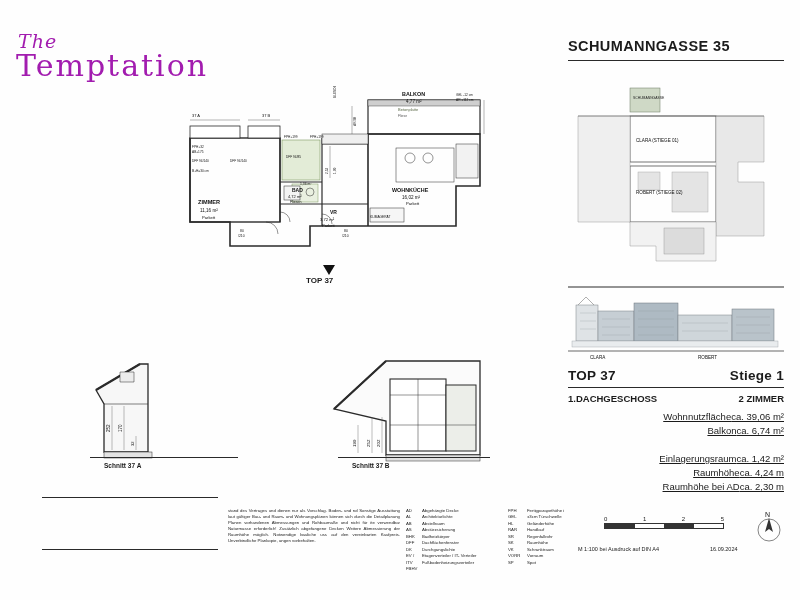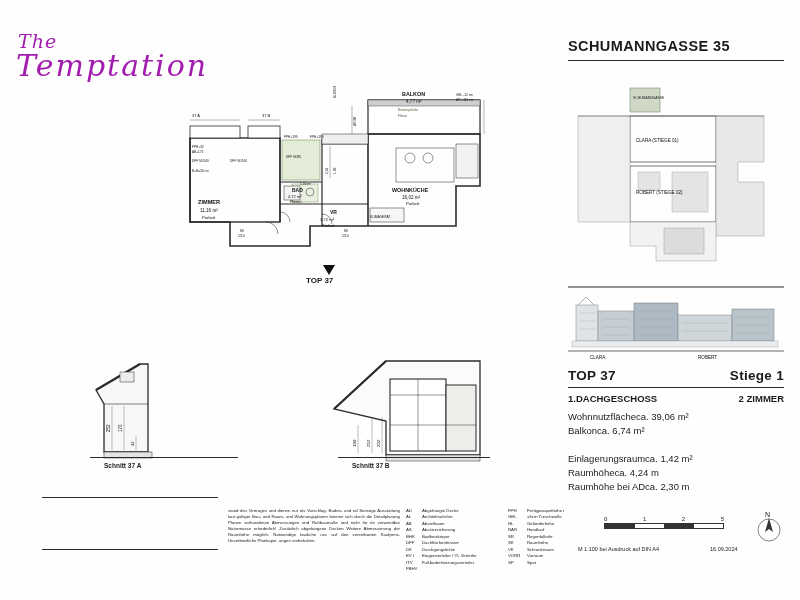--- a/index.html
+++ b/index.html
@@ -25,21 +25,20 @@
   }
   .brand .b1 {
     font-family: "DejaVu Serif", serif;
     font-style: italic;
     font-size: 19px;
     letter-spacing: 1px;
     margin-left: 2px;
   }
   .brand .b2 {
     font-family: "DejaVu Serif", serif;
-    font-style: italic;
     font-size: 30px;
     letter-spacing: 2px;
     margin-top: -4px;
   }
 
   
   .hdr {
     position: absolute; left: 568px; top: 38px; width: 216px;
   }
   .hdr .addr {
@@ -62,21 +61,21 @@
   .info { position: absolute; left: 568px; top: 368px; width: 216px; font-size: 9px; }
   .info .rowtop {
     display: flex; justify-content: space-between; align-items: baseline;
     font-size: 13.5px; font-weight: bold; letter-spacing: .3px;
   }
   .info .rule { border-bottom: 1px solid #2a2a2a; margin: 4px 0 5px; }
   .info .row2 {
     display: flex; justify-content: space-between; font-size: 9.5px; font-weight: bold;
     margin-bottom: 7px;
   }
-  .info .line { display: flex; justify-content: flex-start; font-size: 9.5px; margin-bottom: 3px; }
+  .info .line { display: flex; justify-content: flex-end; font-size: 9.5px; margin-bottom: 3px; text-decoration: underline; }
   .info .line .v { font-variant-numeric: tabular-nums; }
   .info .gap { height: 14px; }
 
   
   .scalebar { position: absolute; left: 604px; top: 516px; width: 120px; }
   .scalebar .ticks { display:flex; font-size: 6px; justify-content: space-between; margin-bottom: 1px; }
   .scalebar .bars { display: flex; height: 6px; border: .5px solid #333; }
   .scalebar .bars span { flex: 1; border-right: .5px solid #333; }
   .scalebar .bars span:last-child { border-right: 0; }
   .scalebar .bars span.f { background: #333; }

